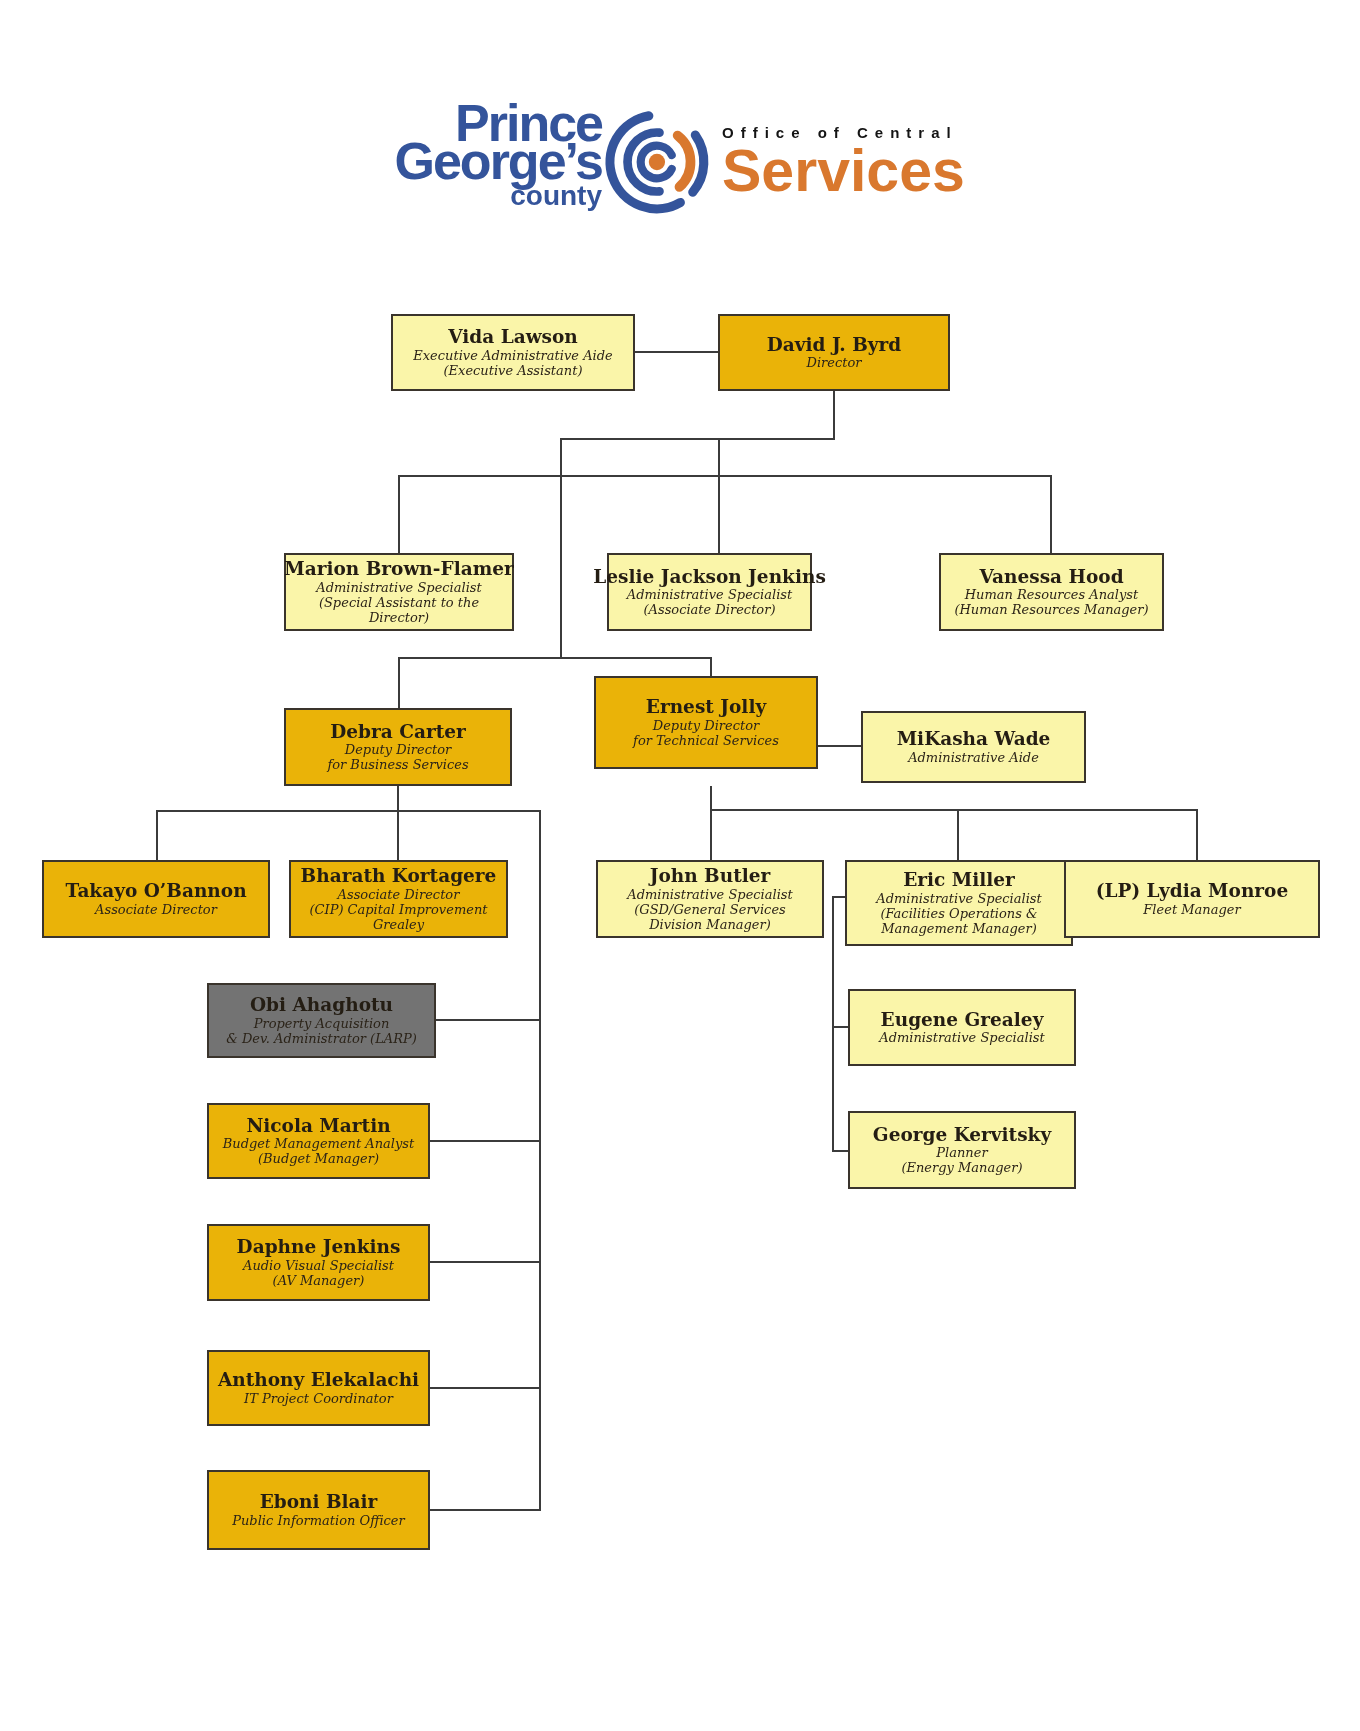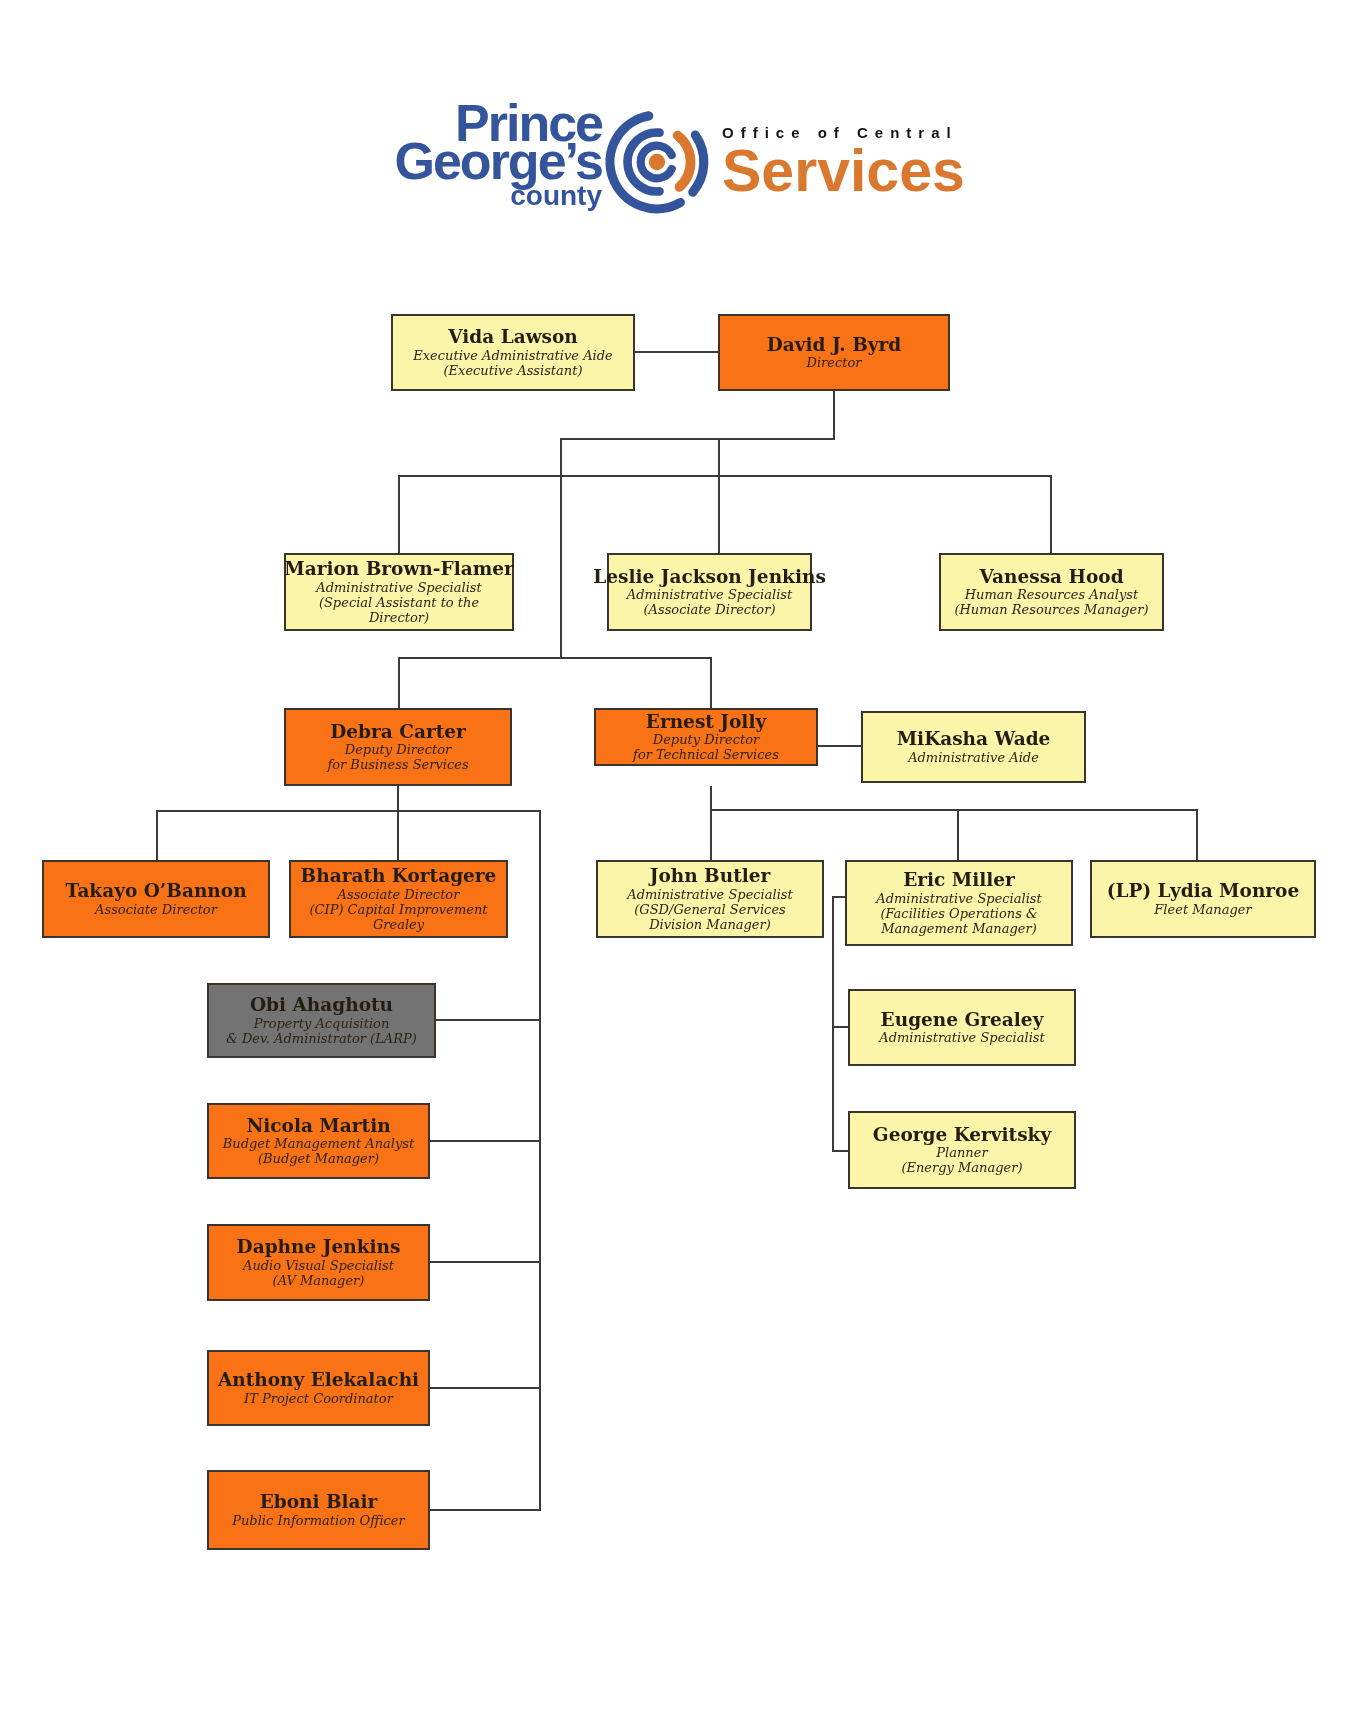--- a/index.html
+++ b/index.html
@@ -27,21 +27,21 @@
   .lo-eyebrow { font-size:15px; letter-spacing:7px; color:#141414; }
   .lo-name { font-size:59px; line-height:56px; color:#D9782E; letter-spacing:0px; margin-top:2px; }
 
   
   .box {
     position:absolute; border:2px solid #3a342c;
     display:flex; flex-direction:column; justify-content:center; align-items:center;
     text-align:center; padding:3px 4px;
   }
   .box.yellow { background:#FAF5A9; }
-  .box.tan    { background:#f97316; }
+  .box.tan    { background:#eab308; }
   .box.pink   { background:#737373; }
   .bname {
     font-weight:bold; font-size:18.5px; line-height:1.12;
     color:#241d13; white-space:nowrap;
   }
   .bsub {
     font-style:italic; font-size:13px; line-height:1.16; color:#2b2318;
   }
 
   
@@ -138,21 +138,21 @@
     <div class="bsub"></div>
   </div>
 
   <div class="box tan" style="left:284px;top:700px;width:228px;height:78px">
     <div class="bname">Debra Carter</div>
     <div class="bsub">Deputy Director</div>
     <div class="bsub">for Business Services</div>
     <div class="bsub"></div>
   </div>
 
-  <div class="box tan" style="left:594px;top:700px;width:224px;height:58px">
+  <div class="box tan" style="left:594px;top:668px;width:224px;height:93px">
     <div class="bname">Ernest Jolly</div>
     <div class="bsub">Deputy Director</div>
     <div class="bsub">for Technical Services</div>
     <div class="bsub"></div>
   </div>
 
   <div class="box yellow" style="left:861px;top:703px;width:225px;height:72px">
     <div class="bname">MiKasha Wade</div>
     <div class="bsub">Administrative Aide</div>
     <div class="bsub"></div>
@@ -180,21 +180,21 @@
     <div class="bsub">Division Manager)</div>
   </div>
 
   <div class="box yellow" style="left:845px;top:852px;width:228px;height:86px">
     <div class="bname">Eric Miller</div>
     <div class="bsub">Administrative Specialist</div>
     <div class="bsub">(Facilities Operations &amp;</div>
     <div class="bsub">Management Manager)</div>
   </div>
 
-  <div class="box yellow" style="left:1090px;top:852px;width:226px;height:78px">
+  <div class="box yellow" style="left:1064px;top:852px;width:256px;height:78px">
     <div class="bname">(LP) Lydia Monroe</div>
     <div class="bsub">Fleet Manager</div>
     <div class="bsub"></div>
     <div class="bsub"></div>
   </div>
 
   <div class="box pink" style="left:207px;top:975px;width:229px;height:75px">
     <div class="bname">Obi Ahaghotu</div>
     <div class="bsub">Property Acquisition</div>
     <div class="bsub">&amp; Dev. Administrator (LARP)</div>

